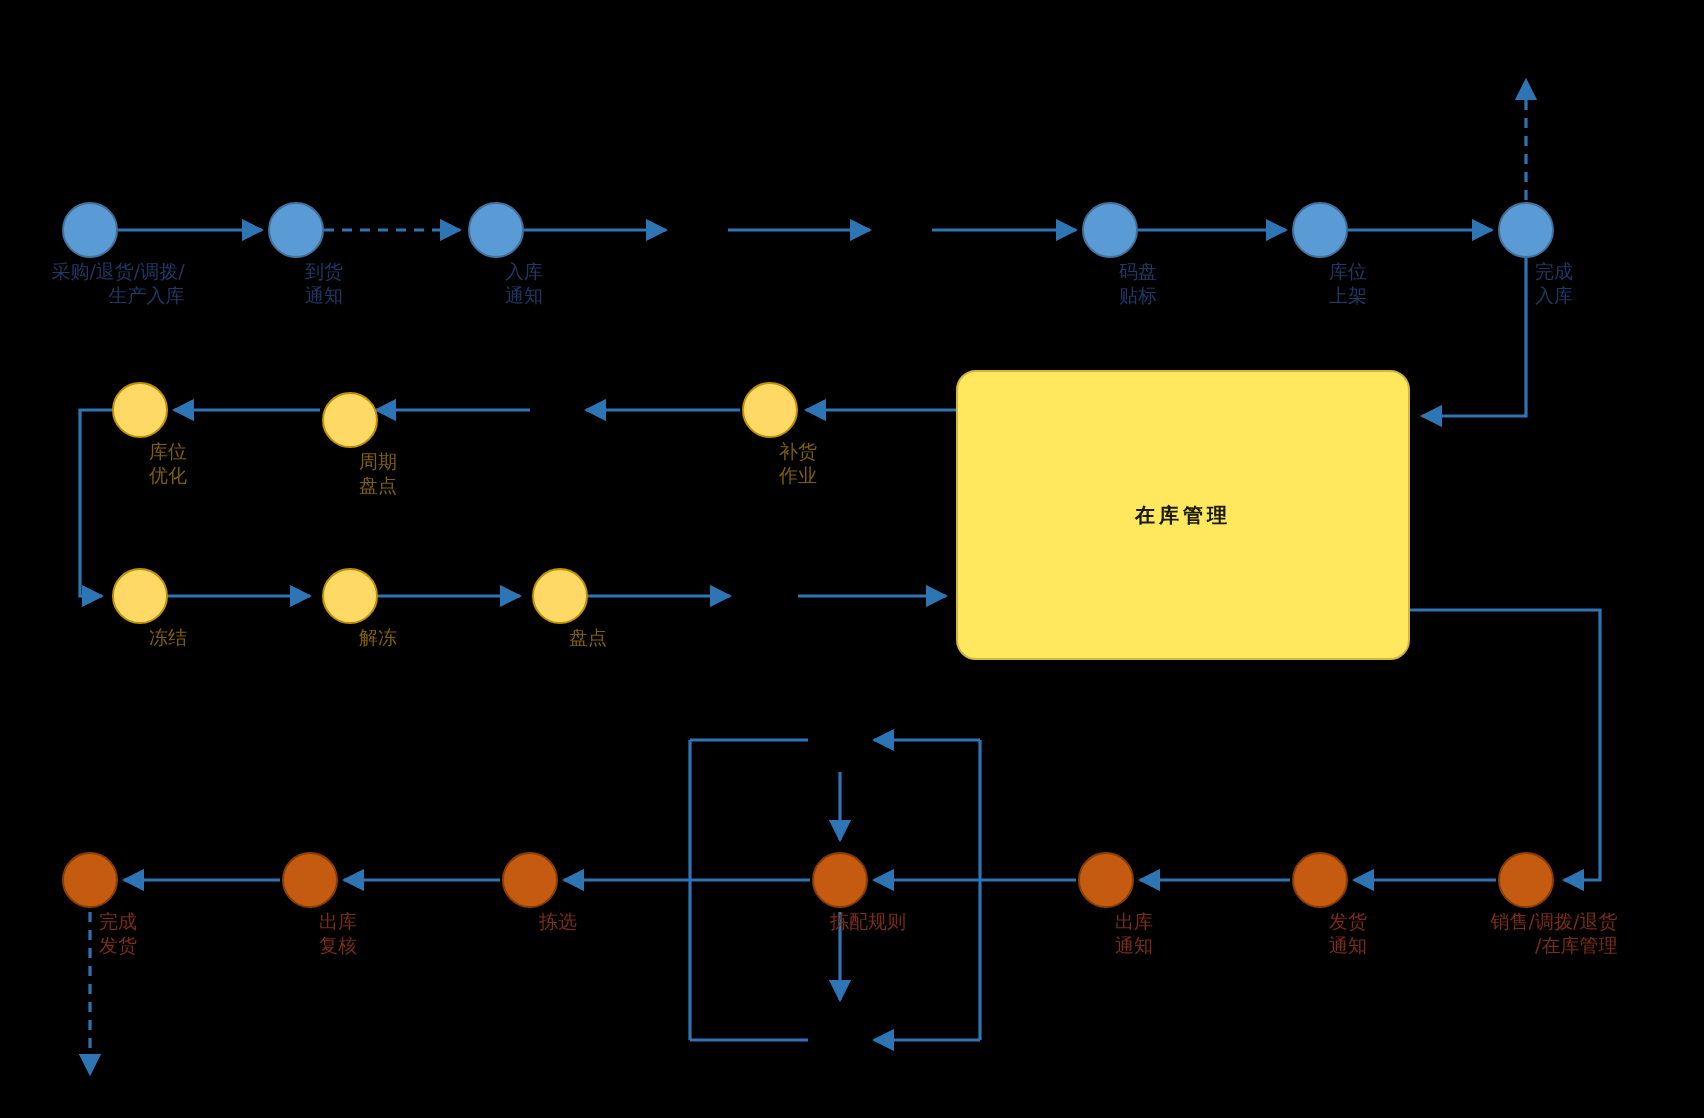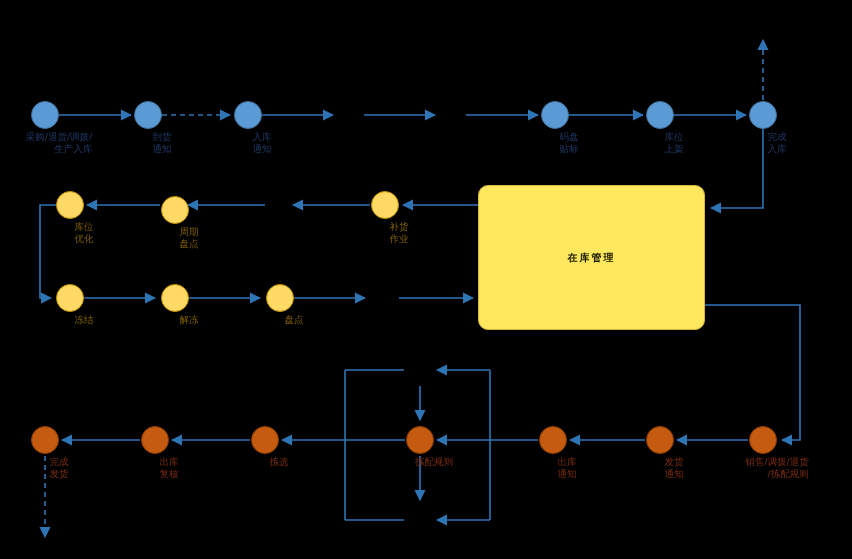--- a/index.html
+++ b/index.html
@@ -175,21 +175,21 @@
 通知</span>
   </div>
   <div class="node" style="left:660px;top:426px">
     <span class="circle orange"></span>
     <span class="label orange-t">发货
 通知</span>
   </div>
   <div class="node" style="left:763px;top:426px">
     <span class="circle orange"></span>
     <span class="label orange-t">销售/调拨/退货
-/拣配规则</span>
+/在库管理</span>
   </div>
 
   <div class="node" style="left:420px;top:426px">
     <span class="circle orange"></span>
     <span class="label orange-t">拣配规则</span>
   </div>
 
 </div>
 
 </body></html>

